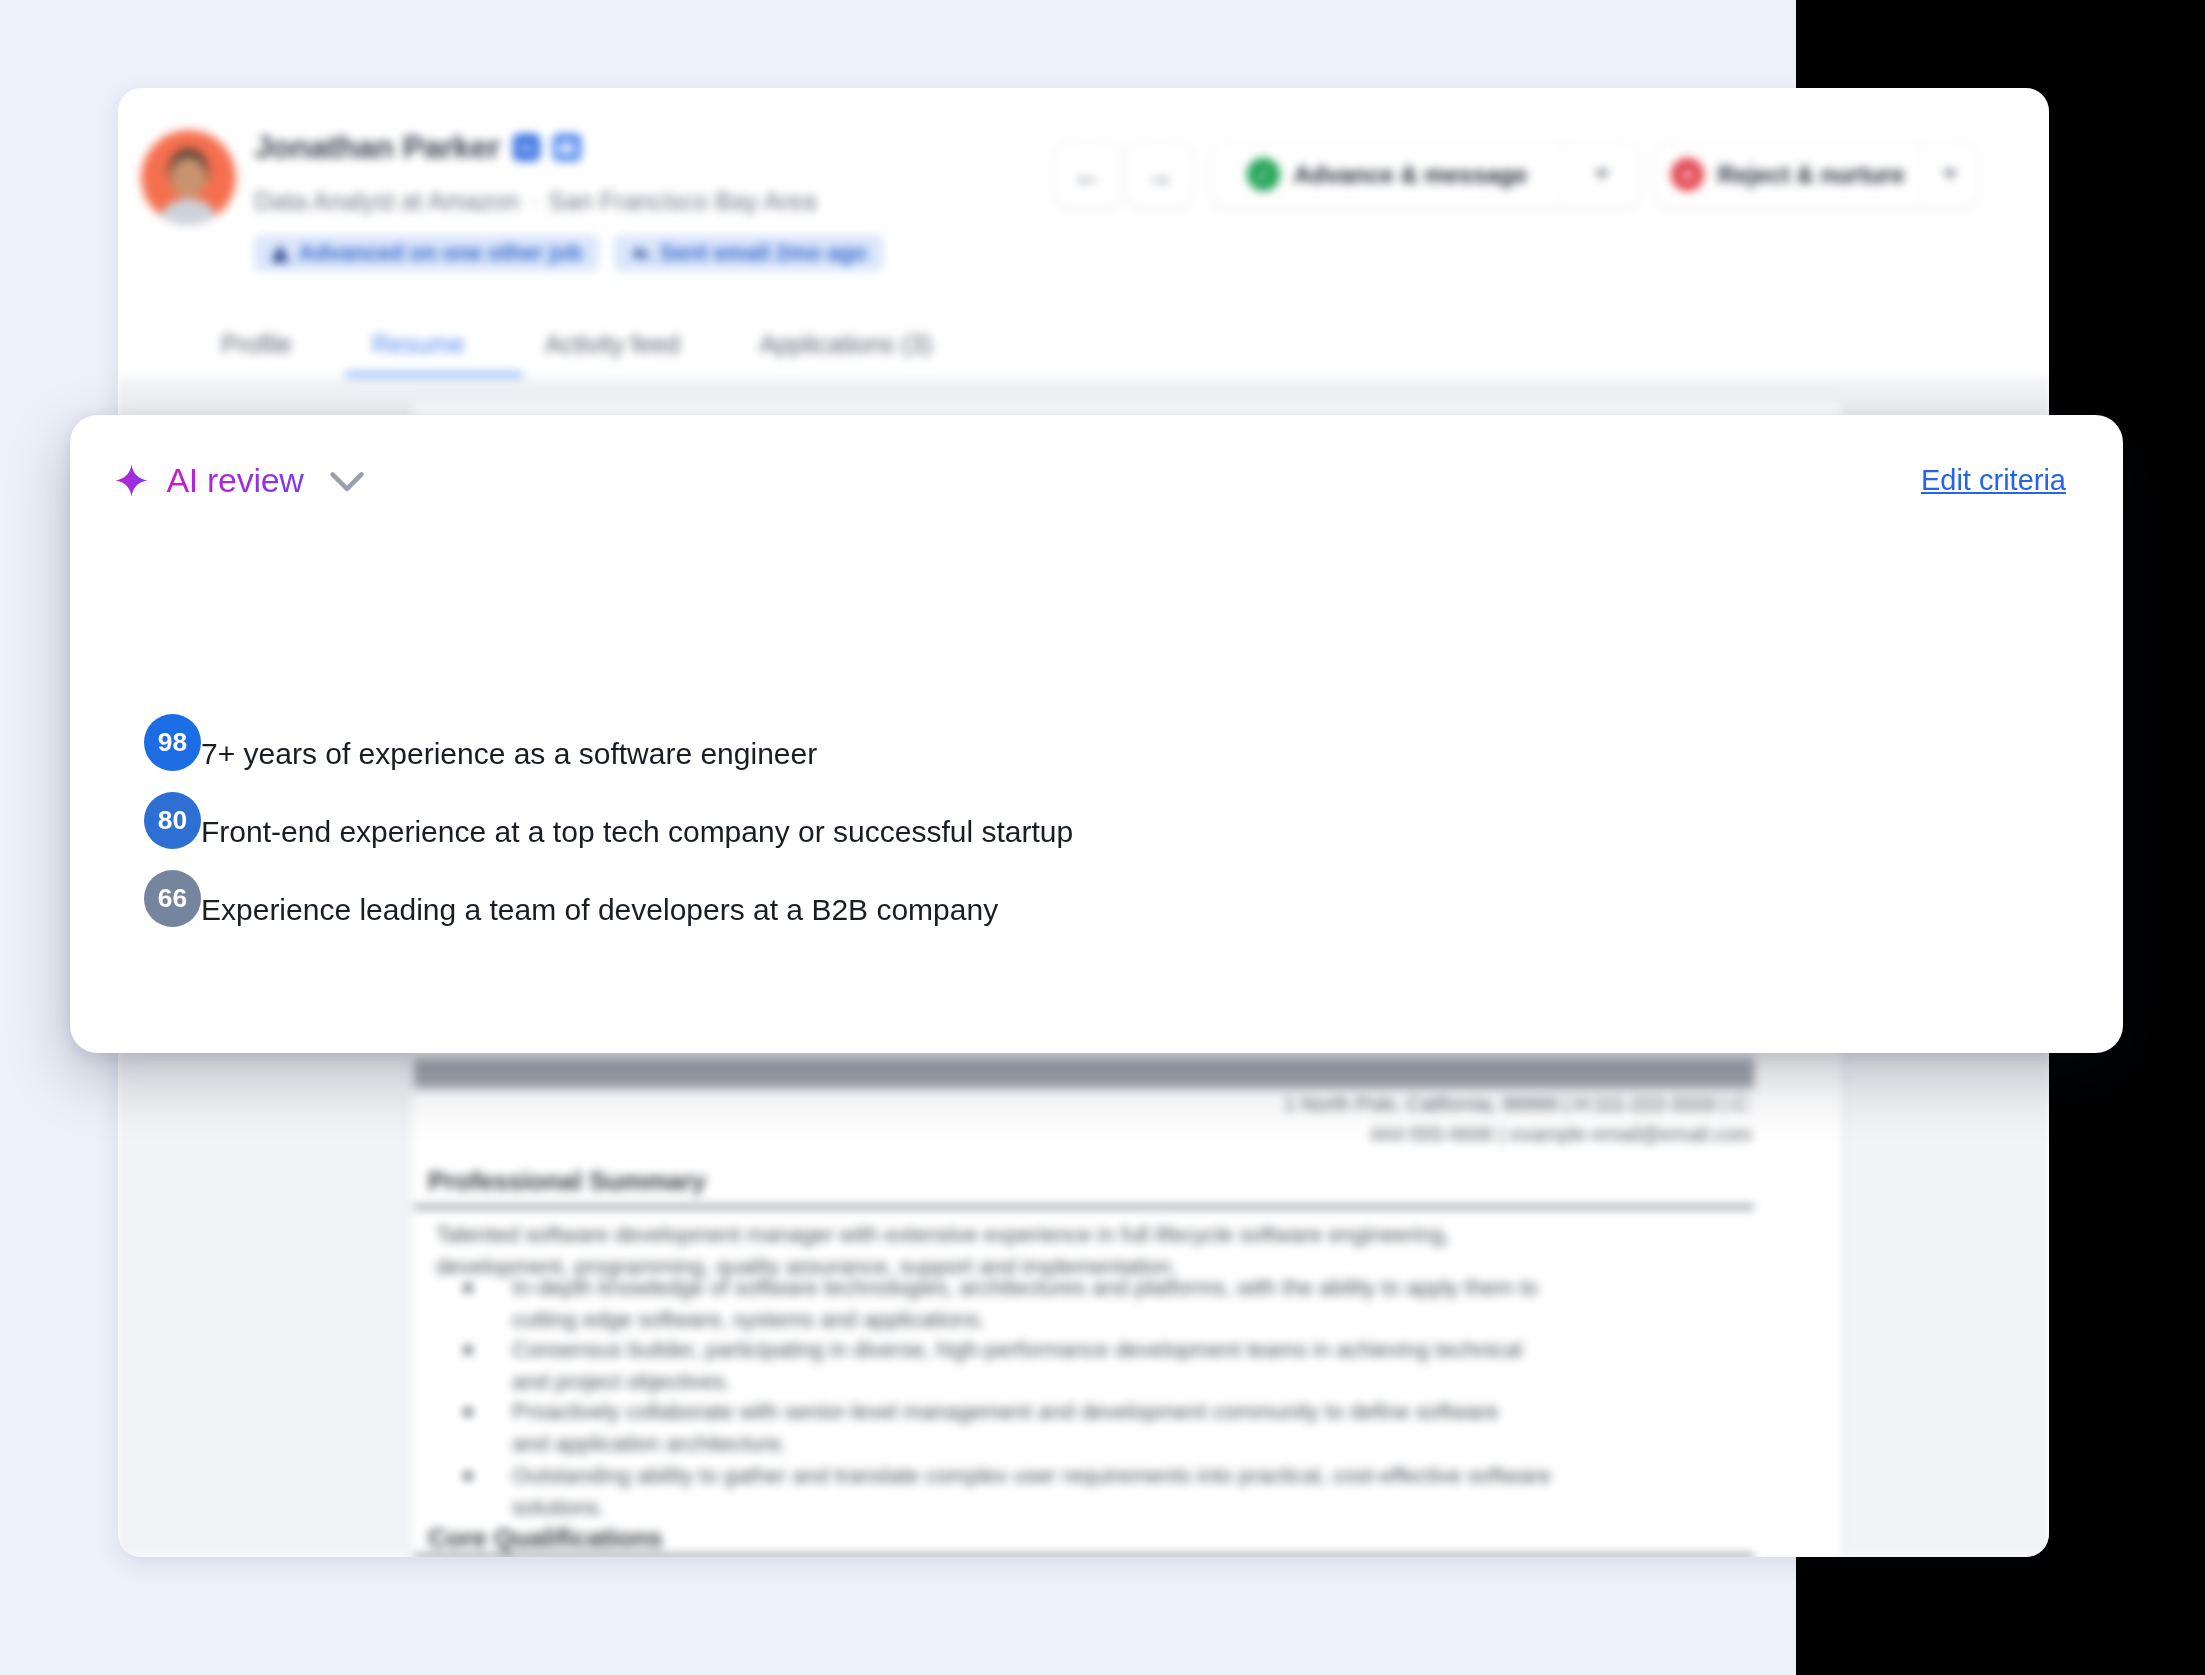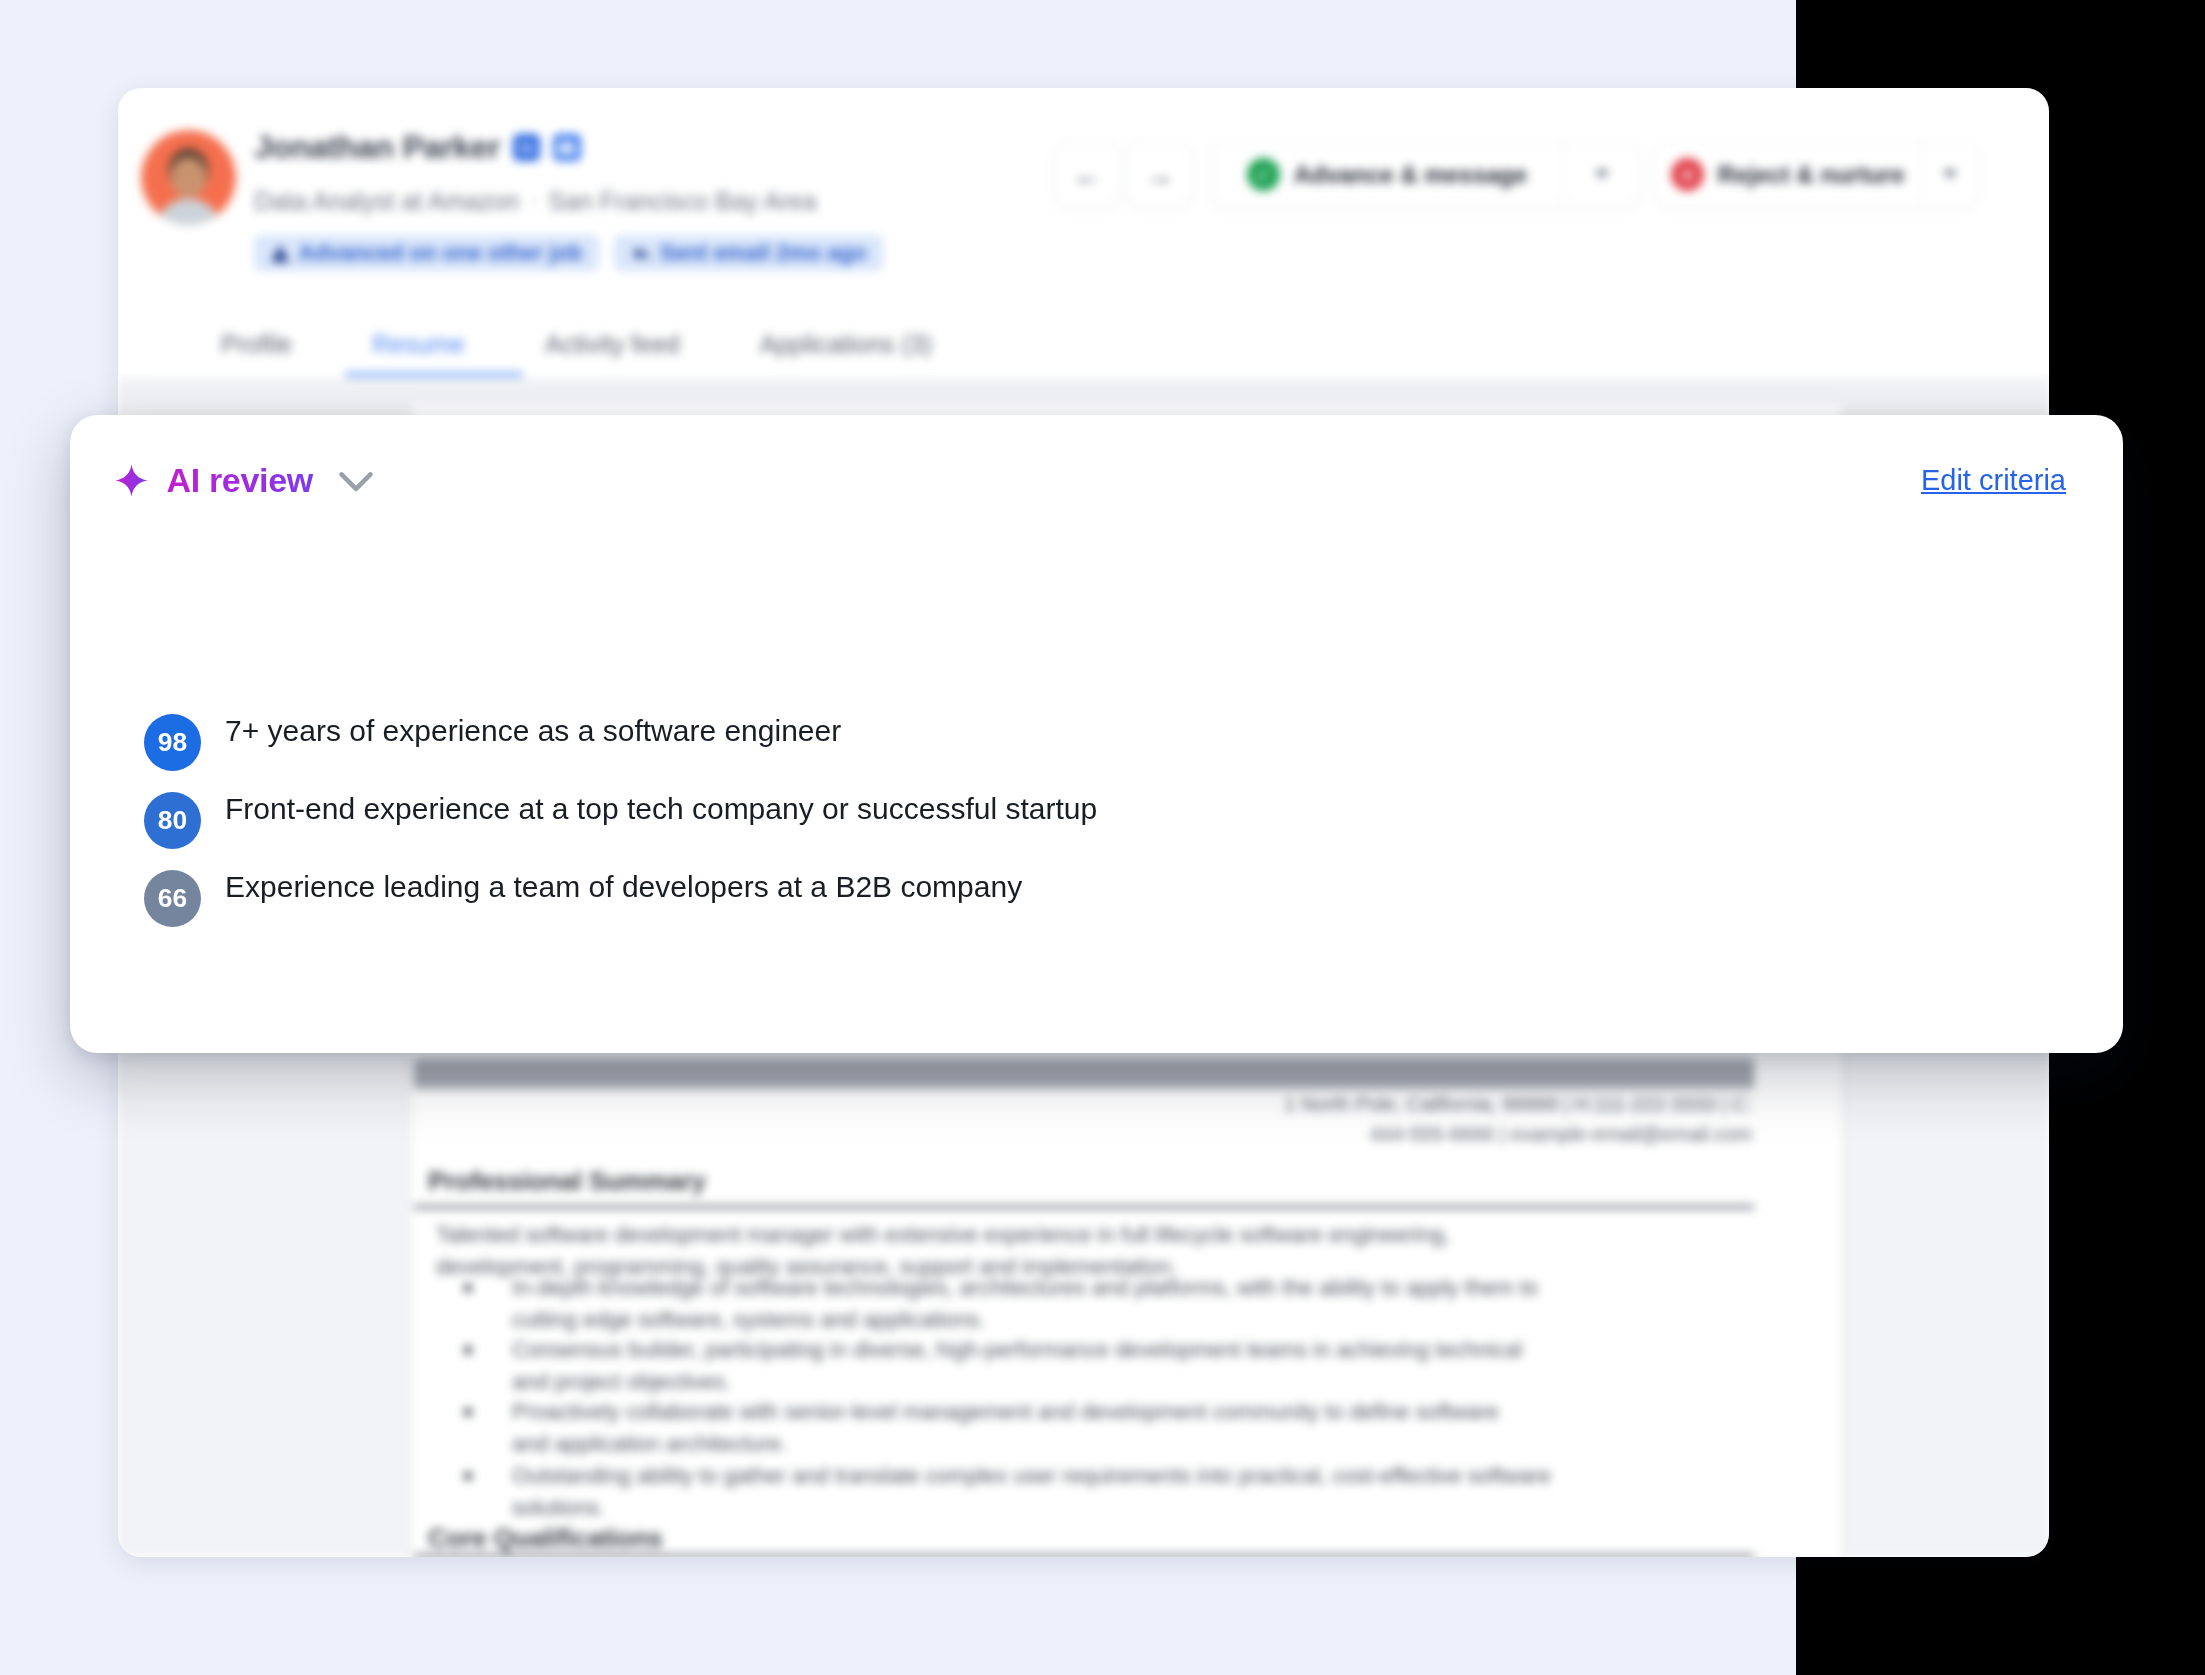--- a/index.html
+++ b/index.html
@@ -69,33 +69,33 @@
   .doc-par{left:25px;font-size:22px;color:#50565e;white-space:nowrap;}
   .doc-bullet-dot{left:53px;width:8px;height:8px;border-radius:1.7px;background:#4d535b;}
   .doc-bl{left:101px;font-size:22px;color:#50565e;white-space:nowrap;}
 
   
   .ai-card{
     left:70px;top:415px;width:2053px;height:638px;background:#fff;border-radius:27.6px;
     box-shadow:0 23px 63px rgba(15,23,42,.25),0 4.6px 17px rgba(15,23,42,.10);
   }
   .ai-header{left:45px;top:46px;right:57px;display:flex;align-items:center;}
-  .ai-title{margin-left:18.4px;font-size:34px;font-weight:700;letter-spacing:-0.3px;
+  .ai-title{margin-left:18.4px;font-size:34px;font-weight:400;letter-spacing:-0.3px;
             background:linear-gradient(90deg,#c21fd0,#7c3aed);
             -webkit-background-clip:text;background-clip:text;color:transparent;}
   .ai-chevron{margin-left:25px;margin-top:5.7px;}
   .ai-spacer{flex:1;}
   .edit-link{font-size:29px;font-weight:500;color:#2563eb;text-decoration:underline;}
 
   .ai-paragraph{left:57px;top:131px;width:1941px;font-size:30px;line-height:65px;color:#15181e;}
   .hl{background:#f4eafa;font-weight:700;border-radius:5.7px;padding:4px 8px;margin:0 1.1px;}
   .it{font-style:italic;}
 
   .criteria{left:74px;top:299px;display:flex;flex-direction:column;gap:21px;}
-  .crit-row{display:flex;align-items:flex-start;gap:24px;height:57px;}
+  .crit-row{display:flex;align-items:flex-end;height:57px;}
   .num-badge{width:57px;height:57px;border-radius:50%;display:flex;align-items:center;justify-content:center;
              color:#fff;font-size:26.4px;font-weight:600;}
   .crit-label{font-size:30px;color:#191d24;}
 </style>
 </head>
 <body>
 
 <div class="abs bg-lavender"></div>
 
 <div class="abs profile-card">

